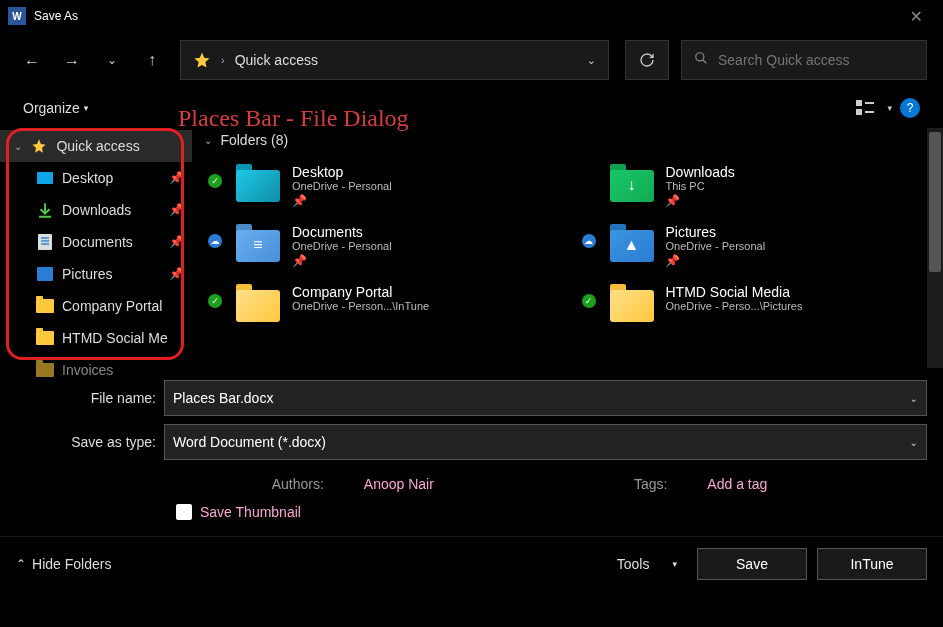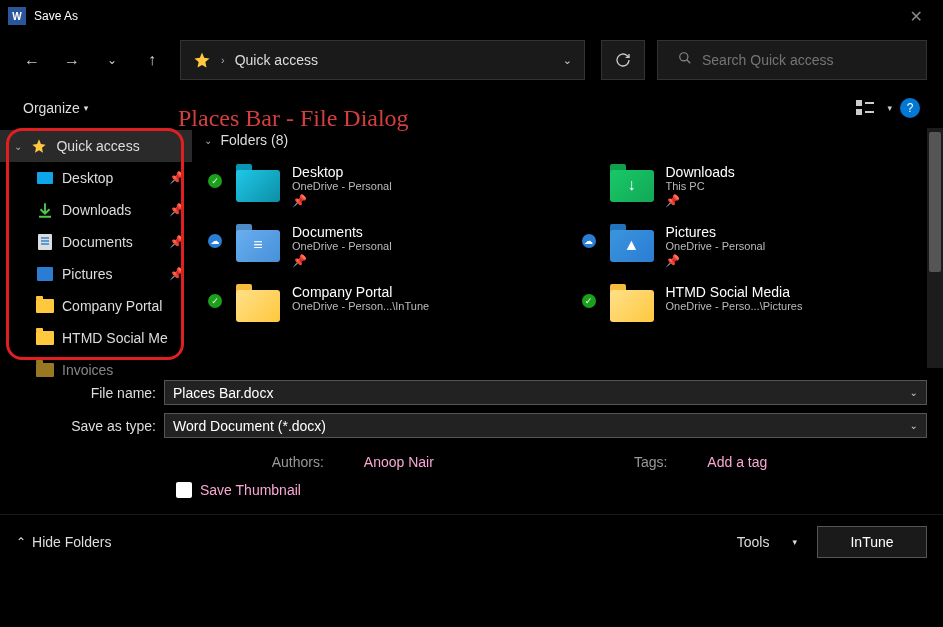--- a/index.html
+++ b/index.html
@@ -6,21 +6,21 @@
 body{background:#000;color:#fff;width:943px;height:627px;overflow:hidden;position:relative;}
 .titlebar{height:32px;background:#000;display:flex;align-items:center;padding:0 8px;}
 .word-icon{width:18px;height:18px;background:#2b579a;display:flex;align-items:center;justify-content:center;color:#fff;font-size:10px;font-weight:bold;margin-right:8px;}
 .title-text{font-size:12px;color:#fff;}
 .close-x{margin-left:auto;color:#888;font-size:16px;cursor:pointer;padding:4px 12px;}
 .navbar{height:56px;background:#000;display:flex;align-items:center;padding:8px 16px;gap:8px;}
 .nav-btn{width:32px;height:32px;display:flex;align-items:center;justify-content:center;color:#ccc;cursor:pointer;font-size:16px;}
 .addr-bar{flex:1;height:40px;background:#1a1a1a;border:1px solid #333;display:flex;align-items:center;padding:0 12px;gap:10px;margin:0 4px;}
 .addr-text{flex:1;color:#ddd;font-size:14px;}
 .refresh-btn{width:44px;height:40px;display:flex;align-items:center;justify-content:center;color:#ccc;cursor:pointer;border:1px solid #333;background:#1a1a1a;margin:0 4px;}
-.search-box{width:270px;height:40px;background:#1a1a1a;border:1px solid #333;display:flex;align-items:center;padding:0 20px;gap:10px;}
+.search-box{width:246px;height:40px;background:#1a1a1a;border:1px solid #333;display:flex;align-items:center;padding:0 12px;gap:10px;}
 .search-input{background:transparent;border:none;color:#888;font-size:14px;outline:none;flex:1;}
 .toolbar{height:40px;background:#000;display:flex;align-items:center;padding:0 23px;}
 .org-btn{color:#ddd;font-size:14px;cursor:pointer;display:flex;align-items:center;gap:4px;}
 .view-controls{margin-left:auto;display:flex;align-items:center;gap:8px;}
 .view-btn{width:28px;height:28px;display:flex;align-items:center;justify-content:center;color:#ccc;cursor:pointer;}
 .help-btn{width:20px;height:20px;border-radius:50%;background:#0078d4;color:#fff;display:flex;align-items:center;justify-content:center;font-size:12px;cursor:pointer;}
 .content-area{display:flex;height:240px;position:relative;}
 .sidebar{width:192px;background:#000;position:relative;padding-top:2px;}
 .places-outline{position:absolute;top:0;left:6px;width:178px;height:232px;border:3px solid #e02020;border-radius:16px;pointer-events:none;z-index:5;}
 .places-label{position:absolute;top:104px;left:178px;color:#d43e3e;font-size:24px;font-family:Georgia,serif;z-index:6;pointer-events:none;line-height:1.2;}
@@ -62,21 +62,21 @@
 .folder-glyph{position:absolute;top:50%;left:50%;transform:translate(-50%,-40%);color:#fff;}
 .folder-info{display:flex;flex-direction:column;gap:0;min-width:0;}
 .f-name{color:#fff;font-size:14px;white-space:nowrap;}
 .f-loc{color:#bbb;font-size:11px;white-space:nowrap;overflow:hidden;text-overflow:ellipsis;}
 .f-pin{color:#999;font-size:12px;margin-top:2px;}
 .scrollbar-v{position:absolute;right:0;top:0;width:16px;height:100%;background:#1c1c1c;cursor:pointer;}
 .scrollbar-thumb{position:absolute;left:2px;width:12px;top:4px;height:140px;background:#555;border-radius:2px;}
 .bottom-panel{background:#000;padding:12px 16px 8px 16px;}
 .form-row{display:flex;align-items:center;margin-bottom:8px;gap:8px;}
 .form-label{width:140px;text-align:right;color:#ddd;font-size:14px;}
-.form-input{flex:1;height:25px;background:#222;border:1px solid #555;color:#fff;padding:0 8px;font-size:14px;display:flex;align-items:center;justify-content:space-between;}
+.form-input{flex:1;height:36px;background:#222;border:1px solid #555;color:#fff;padding:0 8px;font-size:14px;display:flex;align-items:center;justify-content:space-between;}
 .form-input input{background:transparent;border:none;color:#fff;font-size:14px;outline:none;flex:1;}
 .form-chev{color:#ccc;font-size:10px;}
 .meta-row{display:flex;align-items:center;padding:8px 0 8px 96px;gap:40px;justify-content:center;}
 .meta-label{color:#999;font-size:14px;}
 .meta-link{color:#f9a8d4;font-size:14px;cursor:pointer;}
 .thumb-row{display:flex;align-items:center;padding:4px 0 8px 160px;gap:8px;}
 .checkbox{width:16px;height:16px;background:#fff;border-radius:2px;cursor:pointer;}
 .footer{height:54px;background:#000;border-top:1px solid #1a1a1a;display:flex;align-items:center;padding:0 16px;}
 .hide-folders{display:flex;align-items:center;gap:6px;color:#ddd;font-size:14px;cursor:pointer;}
 .footer-right{margin-left:auto;display:flex;align-items:center;gap:10px;}
@@ -334,15 +334,16 @@
 <div class="footer">
   <div class="hide-folders">
     <span style="font-size:12px">⌃</span>
     <span>Hide Folders</span>
   </div>
   <div class="footer-right">
     <div class="tools-btn">
       <span>Tools</span>
       <span style="font-size:9px">▾</span>
     </div>
+    <div class="action-btn">Save</div>
     <div class="action-btn">InTune</div>
   </div>
 </div>
 
 </body></html>

